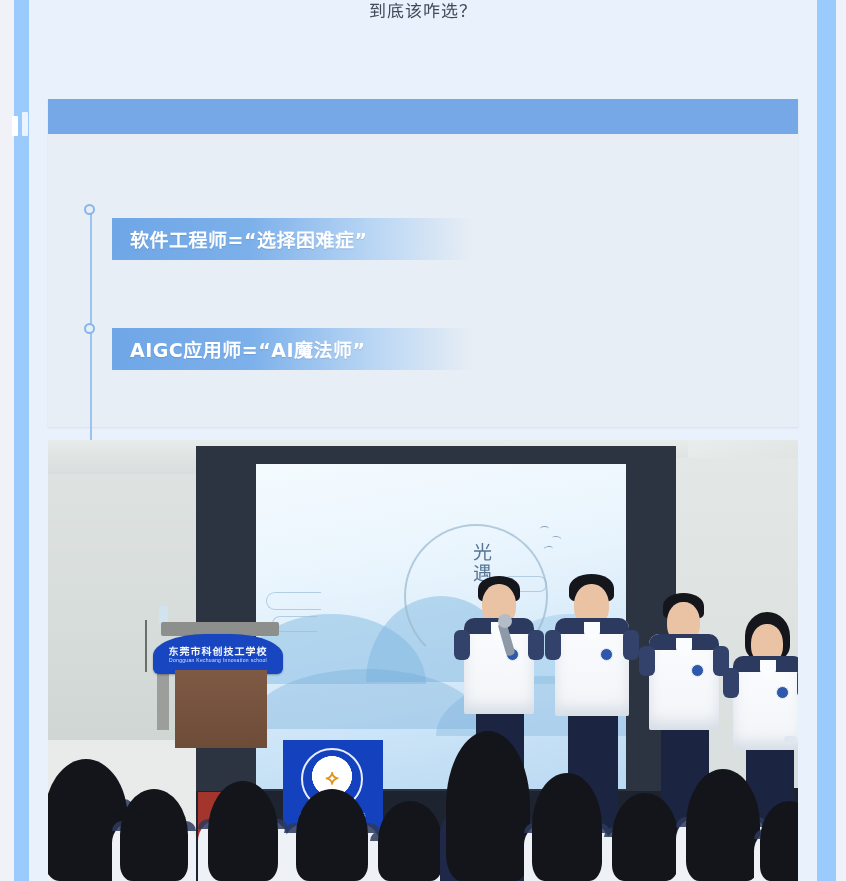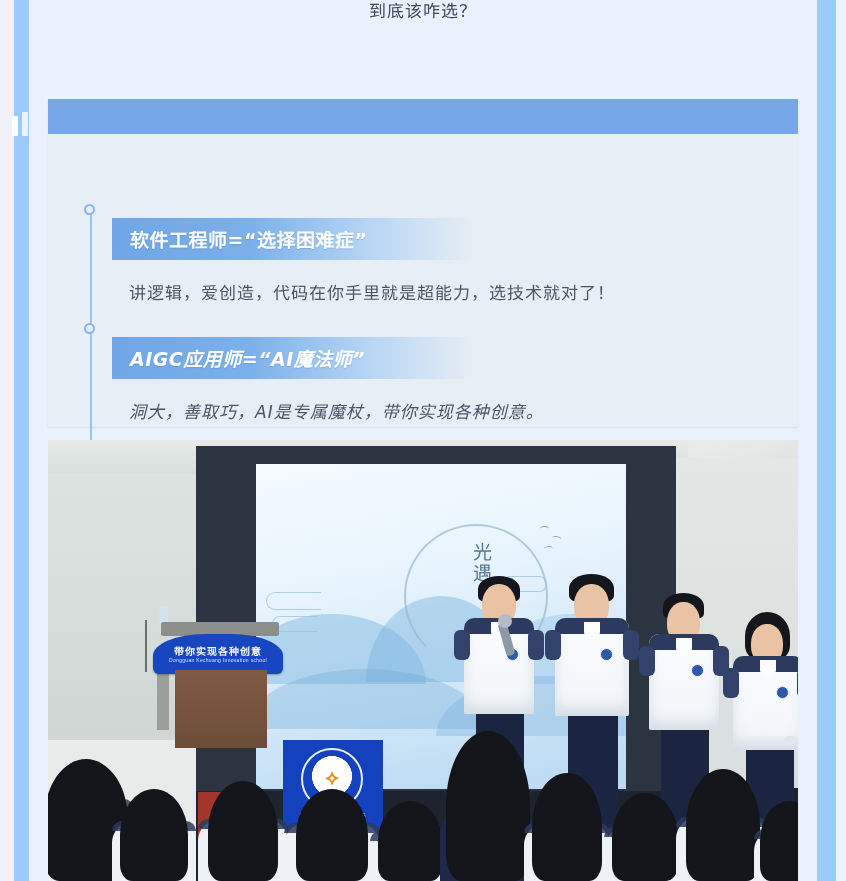--- a/index.html
+++ b/index.html
@@ -78,21 +78,21 @@
     position:absolute;left:36px;width:11px;height:11px;
     border:2px solid #87b6ec;border-radius:50%;
     background:#e8eef5;box-sizing:border-box;
   }
   #dot-1{top:70px;}
   #dot-2{top:189px;}
 
   
   .entry{position:absolute;left:64px;right:10px;}
   #entry-1{top:84px;}
-  #entry-2{top:203px;font-style:italic;}
+  #entry-2{top:194px;}
 
   .entry-title-wrap{
     display:inline-block;
     padding:7px 14px 8px 18px;
     background:linear-gradient(90deg,#6fa6e6 0%,#7cb0ea 38%,#b9d6f4 72%,rgba(232,238,245,0) 100%);
     min-width:330px;
   }
   .entry-title{
     font-family:"DejaVu Sans","Liberation Sans",sans-serif;
     font-size:19px;font-weight:bold;color:#ffffff;
@@ -287,28 +287,26 @@
       <div id="card-body">
 
         <div id="timeline-spine"></div>
         <span class="timeline-dot" id="dot-1"></span>
         <span class="timeline-dot" id="dot-2"></span>
 
         <div class="entry" id="entry-1">
           <div class="entry-title-wrap">
             <span class="entry-title">软件工程师=“选择困难症”</span>
           </div>
-          <div class="entry-desc">讲逻辑，爱创造，代码在你手里就是超能力，选技术就对了！</div>
         </div>
 
         <div class="entry" id="entry-2">
           <div class="entry-title-wrap">
             <span class="entry-title">AIGC应用师=“AI魔法师”</span>
           </div>
-          <div class="entry-desc">洞大，善取巧，AI是专属魔杖，带你实现各种创意。</div>
         </div>
 
       </div>
     </div>
 
     <div id="photo">
       <div id="photo-inner">
 
         <div class="wall" id="wall-left"></div>
         <div class="wall" id="wall-left-low"></div>
@@ -333,21 +331,21 @@
             <span class="bird" id="bird-3"></span>
           </div>
         </div>
 
         <div id="podium">
           <span id="mic-stand"></span>
           <span id="bottle"></span>
           <span id="podium-stand"></span>
           <span id="podium-top"></span>
           <div id="podium-banner">
-            <div id="podium-school-cn">带你实现各种创意</div>
+            <div id="podium-school-cn">东莞市科创技工学校</div>
             <div id="podium-school-en">Dongguan Kechuang Innovation school</div>
           </div>
           <span id="podium-body"></span>
         </div>
 
         <div id="crest-banner">
           <div id="crest">
             <span id="crest-mark">⟡</span>
           </div>
           <div id="crest-text">DONGGUAN KECHUANG</div>

